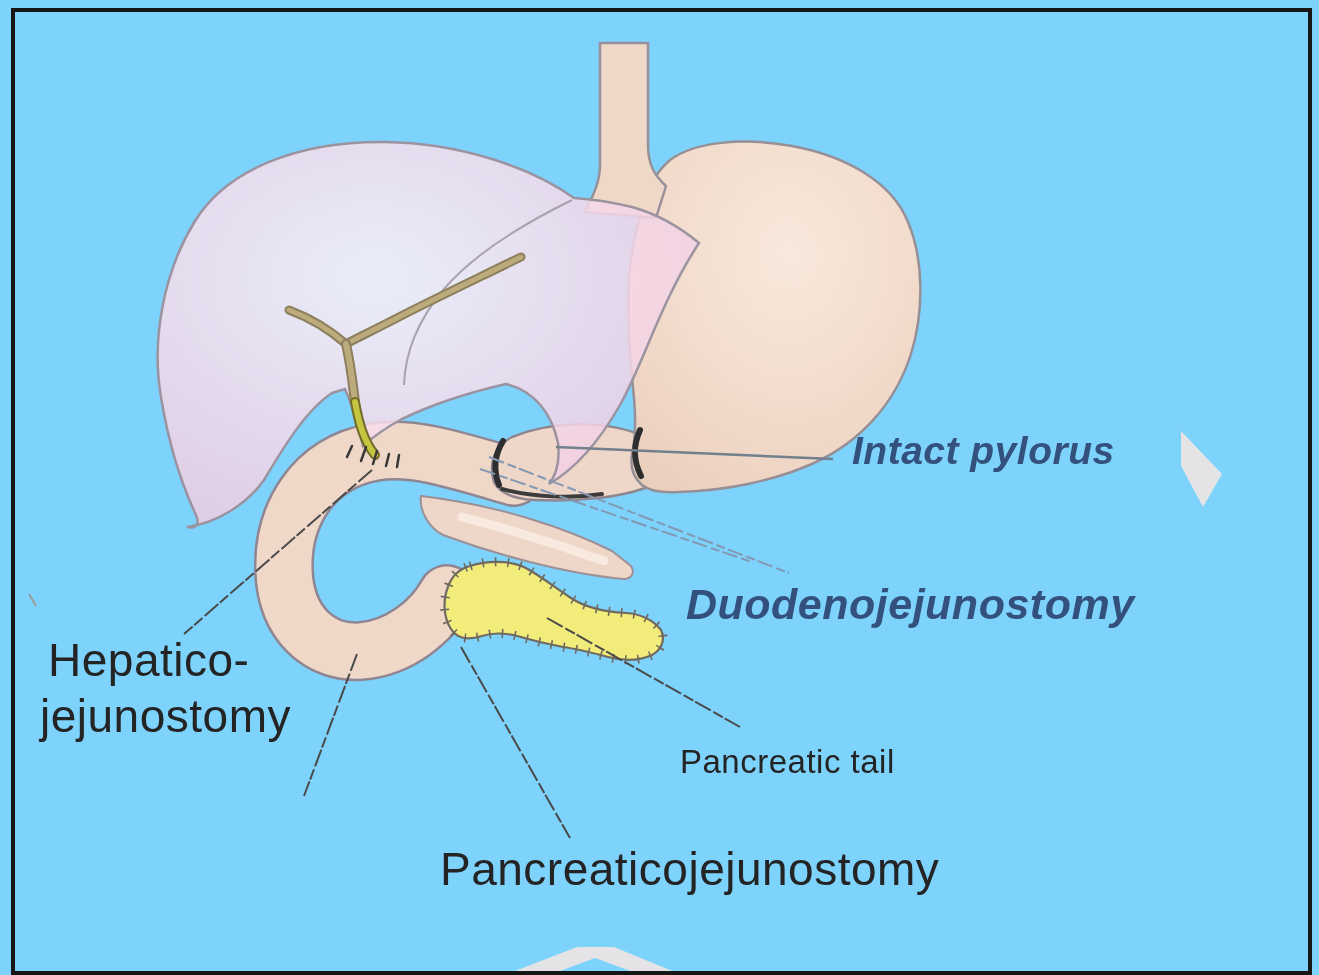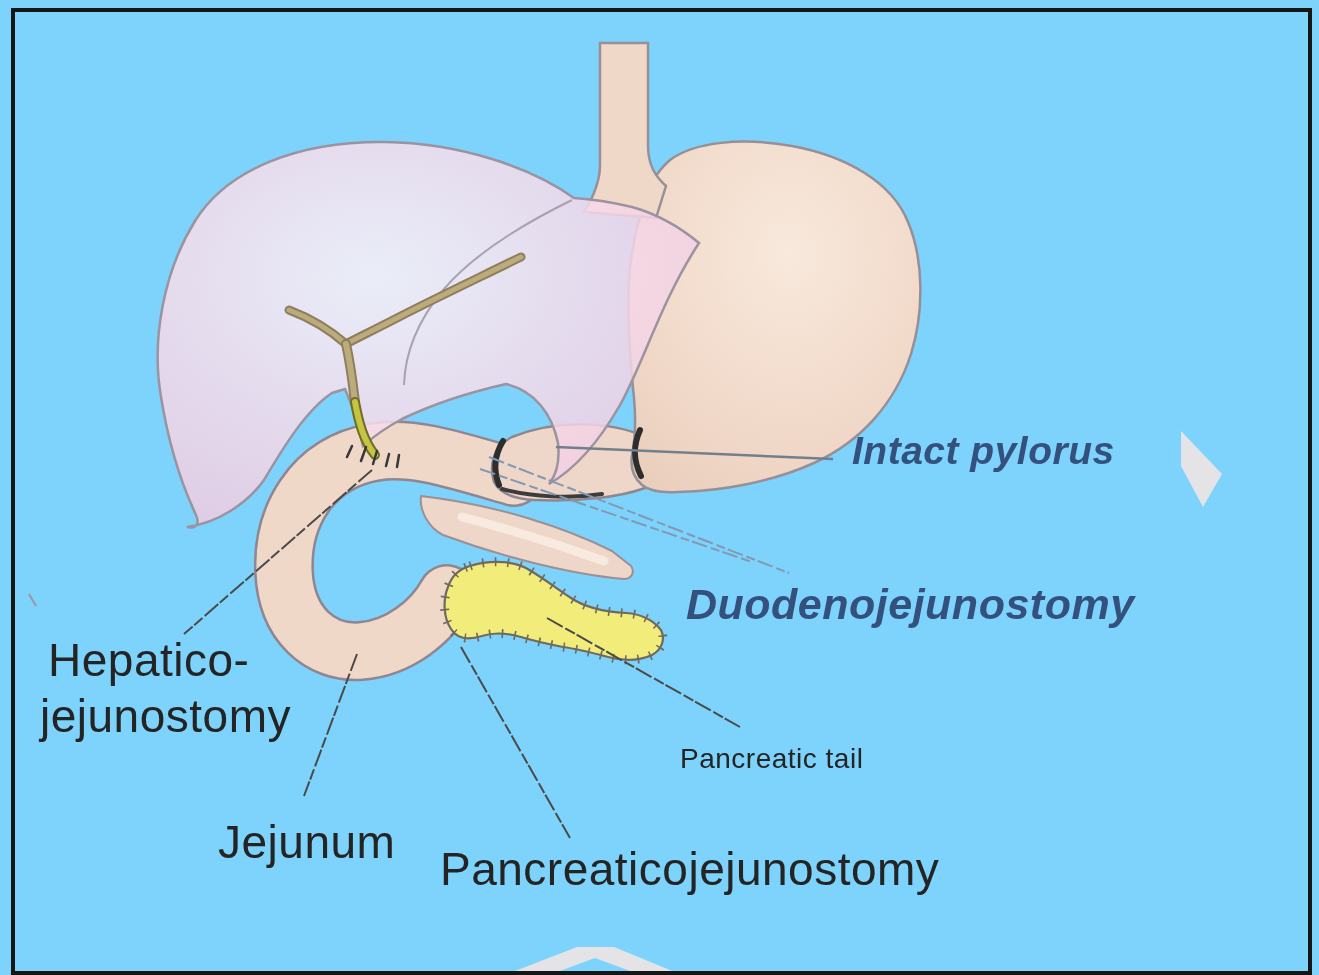--- a/index.html
+++ b/index.html
@@ -24,21 +24,21 @@
   .label-blue{
     color:var(--label-blue,#33517c);
     font-style:italic;
     font-weight:700;
   }
   .lbl-intact{left:852px;top:429px;font-size:39px;}
   .lbl-duodeno{left:686px;top:580px;font-size:43px;}
   .lbl-hep1{left:48px;top:633px;}
   .lbl-hep2{left:40px;top:689px;}
   .lbl-jejunum{left:218px;top:815px;}
-  .lbl-panc-tail{left:680px;top:743px;font-size:28px;}
+  .lbl-panc-tail{left:680px;top:743px;font-size:33px;}
   .lbl-pj{left:405px;top:842px;margin-left:35px;}
 </style>
 </head>
 <body>
 
 <div class="canvas">
 
   <svg class="art" width="1319" height="975" viewBox="0 0 1319 975">
     <defs>
       <radialGradient id="liverGrad" cx="0.40" cy="0.35" r="0.80">
@@ -133,16 +133,15 @@
     <line x1="547" y1="618" x2="740" y2="727" stroke-width="2" stroke-dasharray="18 3 11 2" stroke="#4a4a4a"></line>
     <line x1="29" y1="594" x2="36" y2="606" stroke="#9a9a9a" stroke-width="2"></line>
 
     <rect x="13" y="10" width="1297" height="963" fill="none" stroke-width="4" stroke="#161616"></rect>
   </svg>
 
   <div class="label label-blue lbl-intact">Intact pylorus</div>
   <div class="label label-black lbl-hep1">Hepatico-</div>
   <div class="label label-blue lbl-duodeno">Duodenojejunostomy</div>
   <div class="label label-black lbl-hep2">jejunostomy</div>
-  <div class="label label-black lbl-jejunum">Jejunum</div>
   <div class="label label-black lbl-panc-tail">Pancreatic tail</div>
   <div class="label label-black lbl-pj">Pancreaticojejunostomy</div>
 </div>
 
 </body></html>

